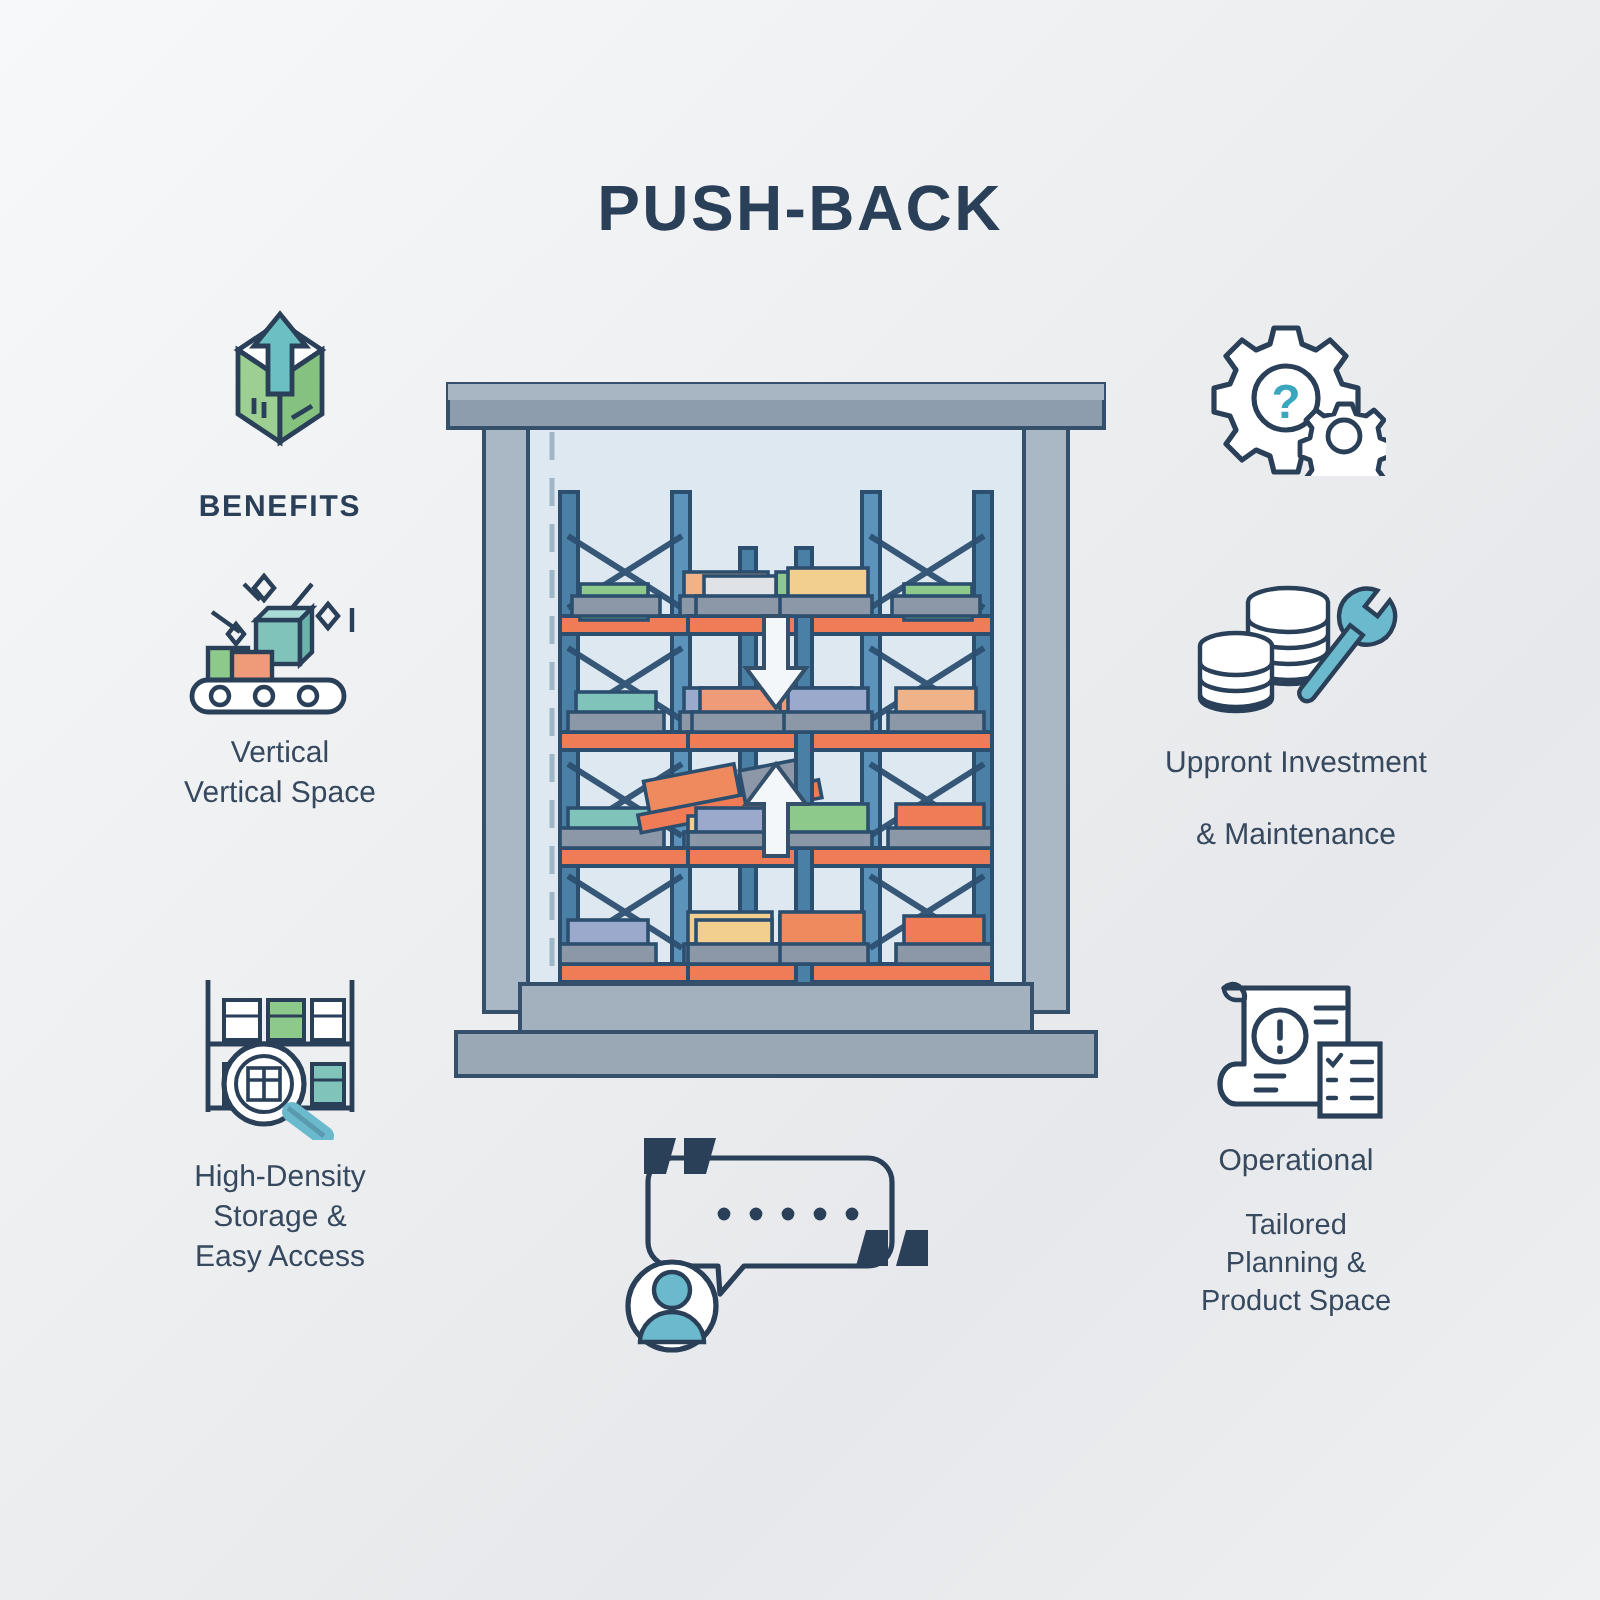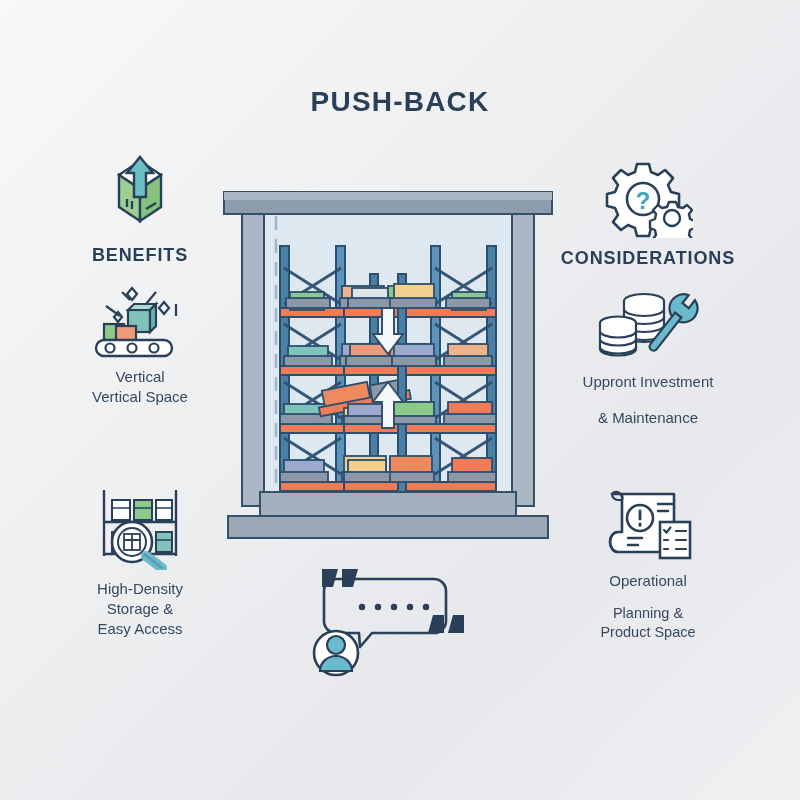--- a/index.html
+++ b/index.html
@@ -6,30 +6,30 @@
   body{
     width:800px;height:800px;overflow:hidden;
     font-family:"Liberation Sans", sans-serif;
     background:linear-gradient(135deg,#f7f8f9 0%,#eceef0 45%,#e6e8eb 70%,#eff0f2 100%);
     color:#2e4158;
   }
   #stage{position:relative;width:800px;height:800px;}
 
   .title{
     position:absolute;left:0;top:86px;width:800px;text-align:center;
-    font-size:28px;font-weight:bold;letter-spacing:1.2px;color:#2a3f58;
+    font-size:32px;font-weight:bold;letter-spacing:1.2px;color:#2a3f58;
   }
 
   .blk{position:absolute;width:200px;text-align:center;}
   .icon-wrap{display:flex;align-items:center;justify-content:center;height:auto;}
   .cap{
     font-size:15px;line-height:1.32;color:#36495f;margin-top:9px;
   }
   .cap.head{
-    font-weight:bold;font-size:18px;letter-spacing:.9px;color:#2a3f58;
+    font-weight:bold;font-size:15px;letter-spacing:.9px;color:#2a3f58;
   }
   .cap.sub{font-size:14.5px;}
   .gap{height:13px;}
 
   .bubble-area{position:absolute;left:300px;top:565px;width:200px;}
 </style>
 </head>
 <body>
 
 <div id="stage">
@@ -249,21 +249,20 @@
   <div class="blk" style="left:548px;top:158px;">
     <div class="icon-wrap">
       <svg width="90" height="80" viewBox="0 0 90 80">
         <path d="M34 6 h12 l2 8 l7 3 l7 -5 l8 8 l-5 7 l3 7 l8 2 v12 l-8 2 l-3 7 l5 7 l-8 8 l-7 -5 l-7 3 l-2 8 h-12 l-2 -8 l-7 -3 l-7 5 l-8 -8 l5 -7 l-3 -7 l-8 -2 v-12 l8 -2 l3 -7 l-5 -7 l8 -8 l7 5 l7 -3 z" fill="#ffffff" stroke="#2a3f58" stroke-width="2.6" stroke-linejoin="round"></path>
         <circle cx="40" cy="41" r="16" fill="#ffffff" stroke="#2a3f58" stroke-width="2.6"></circle>
         <text x="40" y="51" text-anchor="middle" font-family="Liberation Sans, sans-serif" font-size="24" font-weight="bold" fill="#3aa7be">?</text>
         <path d="M66 44 h7 l2 5 l5 1 l4 -3 l5 5 l-3 4 l1 5 l5 2 v7 l-5 2 l-1 5 l3 4 l-5 5 l-4 -3 l-5 1 l-2 5 h-7 l-2 -5 l-5 -1 l-4 3 l-5 -5 l3 -4 l-1 -5 l-5 -2 v-7 l5 -2 l1 -5 l-3 -4 l5 -5 l4 3 l5 -1 z" fill="#ffffff" stroke="#2a3f58" stroke-width="2.4" stroke-linejoin="round"></path>
         <circle cx="69" cy="60" r="8" fill="#ffffff" stroke="#2a3f58" stroke-width="2.4"></circle>
       </svg>
     </div>
-    <div class="cap head">CONSIDERATIONS</div>
   </div>
 
   <div class="blk" style="left:548px;top:287px;">
     <div class="icon-wrap">
       <svg width="104" height="76" viewBox="0 0 104 76">
         <g stroke="#2a3f58" stroke-width="2.2" fill="#ffffff">
           <ellipse cx="48" cy="14" rx="20" ry="7"></ellipse>
           <path d="M28 14 v34 a20 7 0 0 0 40 0 v-34"></path>
           <path d="M28 22 a20 7 0 0 0 40 0 M28 30 a20 7 0 0 0 40 0 M28 38 a20 7 0 0 0 40 0 M28 46 a20 7 0 0 0 40 0"></path>
         </g>
@@ -298,20 +297,21 @@
         <g stroke="#2a3f58" stroke-width="2.2" stroke-linecap="round" fill="none">
           <path d="M66 42 l2.5 2.5 l4 -5"></path>
           <path d="M78 43 h10"></path>
           <path d="M66 52 h4 M78 52 h10"></path>
           <path d="M66 61 h4 M78 61 h10"></path>
         </g>
       </svg>
     </div>
     <div class="cap">Operational</div>
     <div class="gap"></div>
+    <div class="cap sub" style="margin-top:0">Tailored</div>
     <div class="cap sub" style="margin-top:0">Planning &amp;</div>
     <div class="cap sub" style="margin-top:0">Product Space</div>
   </div>
 
   <div class="bubble-area">
     <svg width="170" height="115" viewBox="0 0 170 115">
       <path d="M36 14 h98 a12 12 0 0 1 12 12 v30 a12 12 0 0 1 -12 12 h-62 l-12 14 l-1 -14 h-23 a12 12 0 0 1 -12 -12 v-30 a12 12 0 0 1 12 -12 z" fill="none" stroke="#2a3f58" stroke-width="2.6" stroke-linejoin="round"></path>
       <g fill="#2a3f58">
         <path d="M22 4 h16 l-5 18 h-11 z"></path>
         <path d="M42 4 h16 l-5 18 h-11 z"></path>

